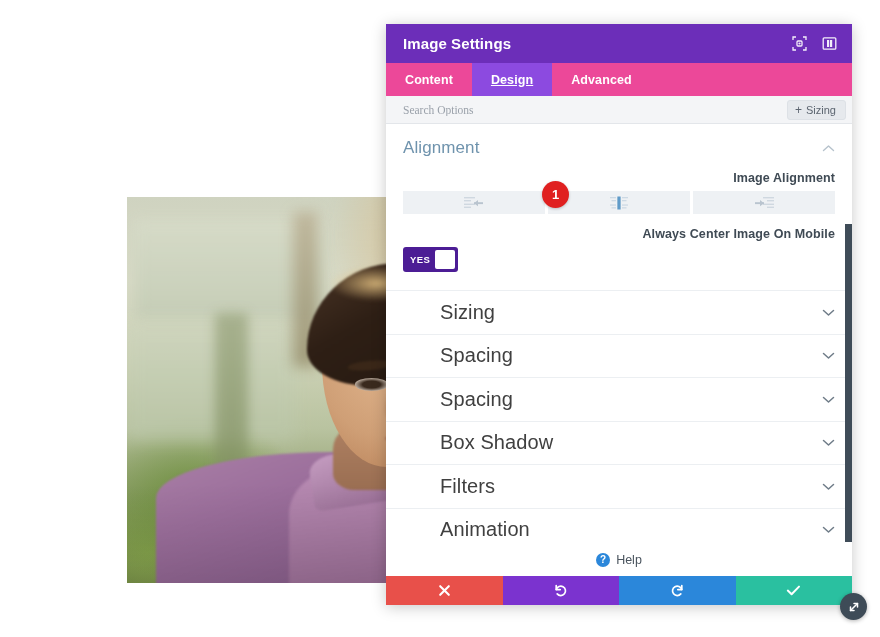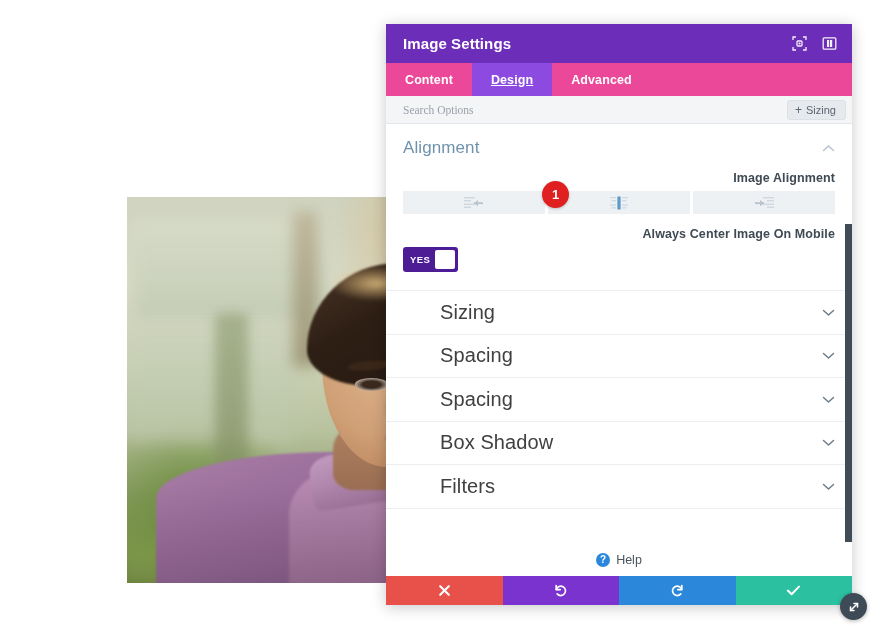--- a/index.html
+++ b/index.html
@@ -407,20 +407,28 @@
         </span>
       </div>
       <div class="section-row">
         <span class="section-title">Filters</span>
         <span class="chev">
           <svg width="13" height="9" viewBox="0 0 13 9" fill="none" stroke="#6f7c88" stroke-width="1.5" stroke-linecap="round" stroke-linejoin="round">
               <path d="M1.5 2.5L6.5 7l5-4.5"></path>
             </svg>
         </span>
       </div>
+      <div class="section-row">
+        <span class="section-title">Animation</span>
+        <span class="chev">
+          <svg width="13" height="9" viewBox="0 0 13 9" fill="none" stroke="#6f7c88" stroke-width="1.5" stroke-linecap="round" stroke-linejoin="round">
+              <path d="M1.5 2.5L6.5 7l5-4.5"></path>
+            </svg>
+        </span>
+      </div>
 
       <div class="panel-scroll">
         <div class="thumb"></div>
       </div>
     </div>
 
     <div class="help-row">
       <span class="help-icon">?</span>
       <span class="help-text">Help</span>
     </div>

